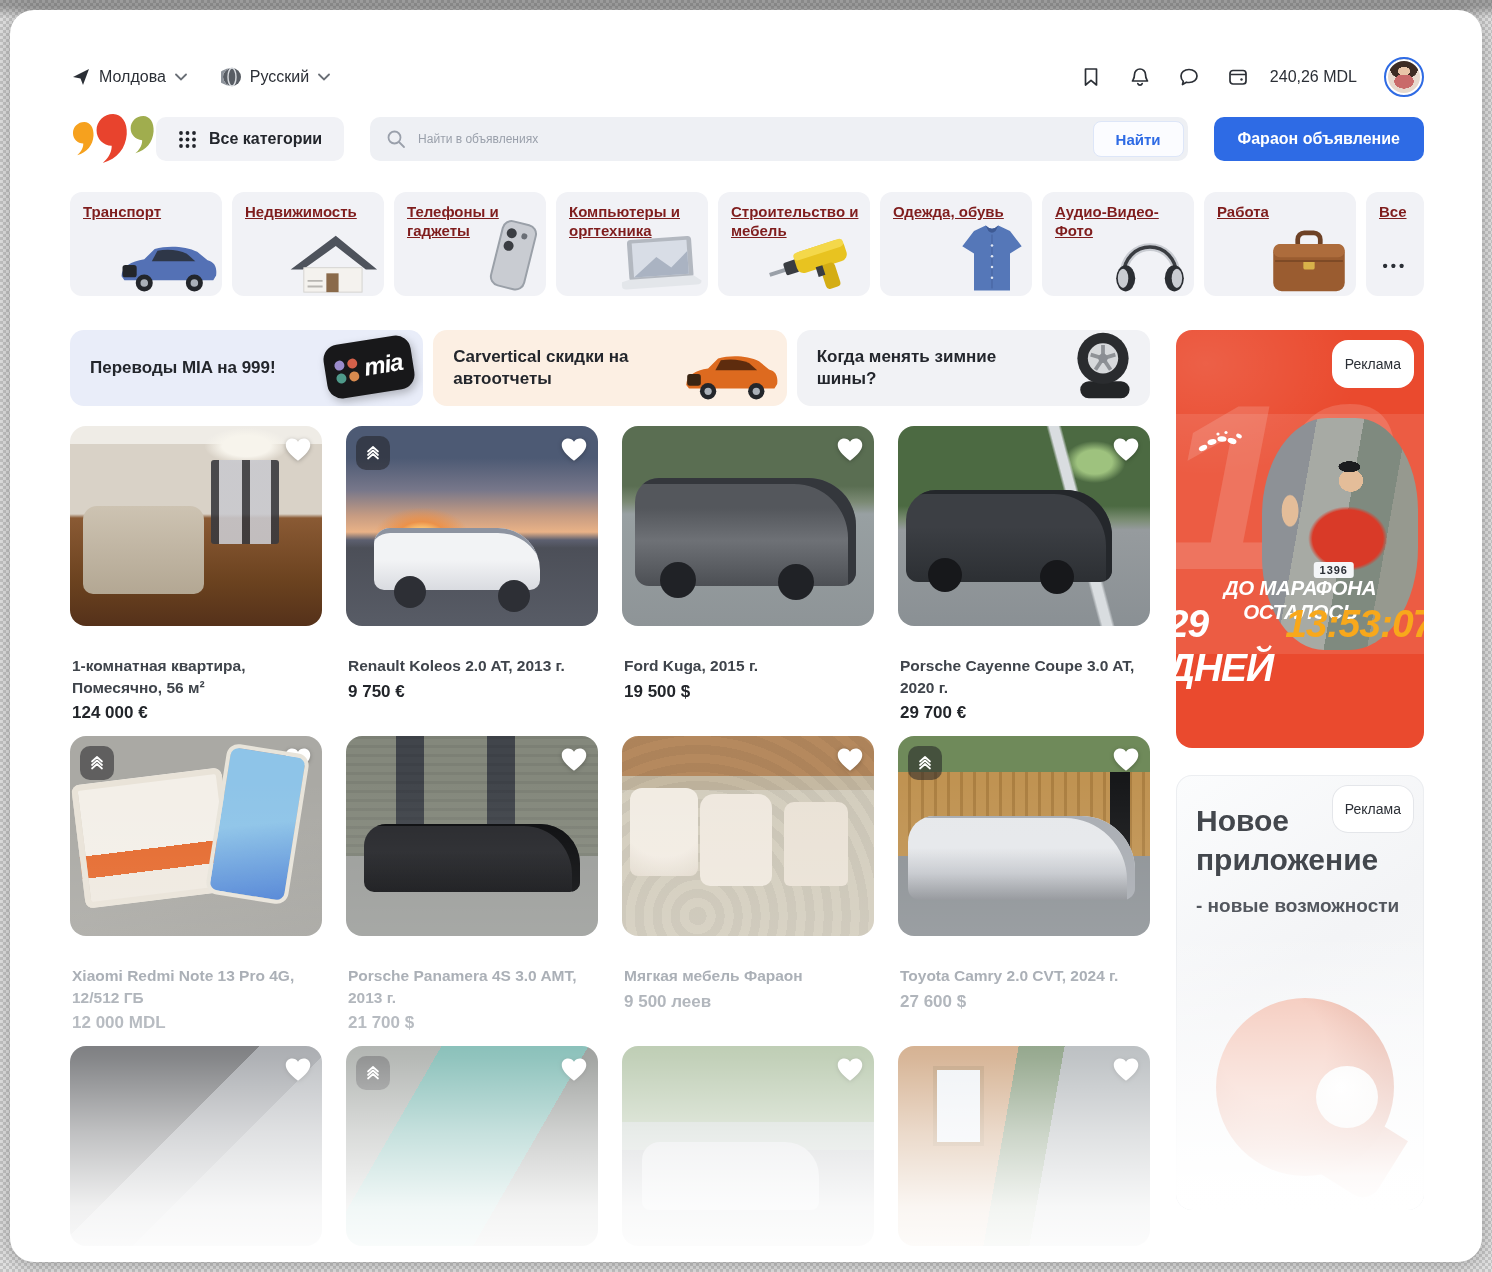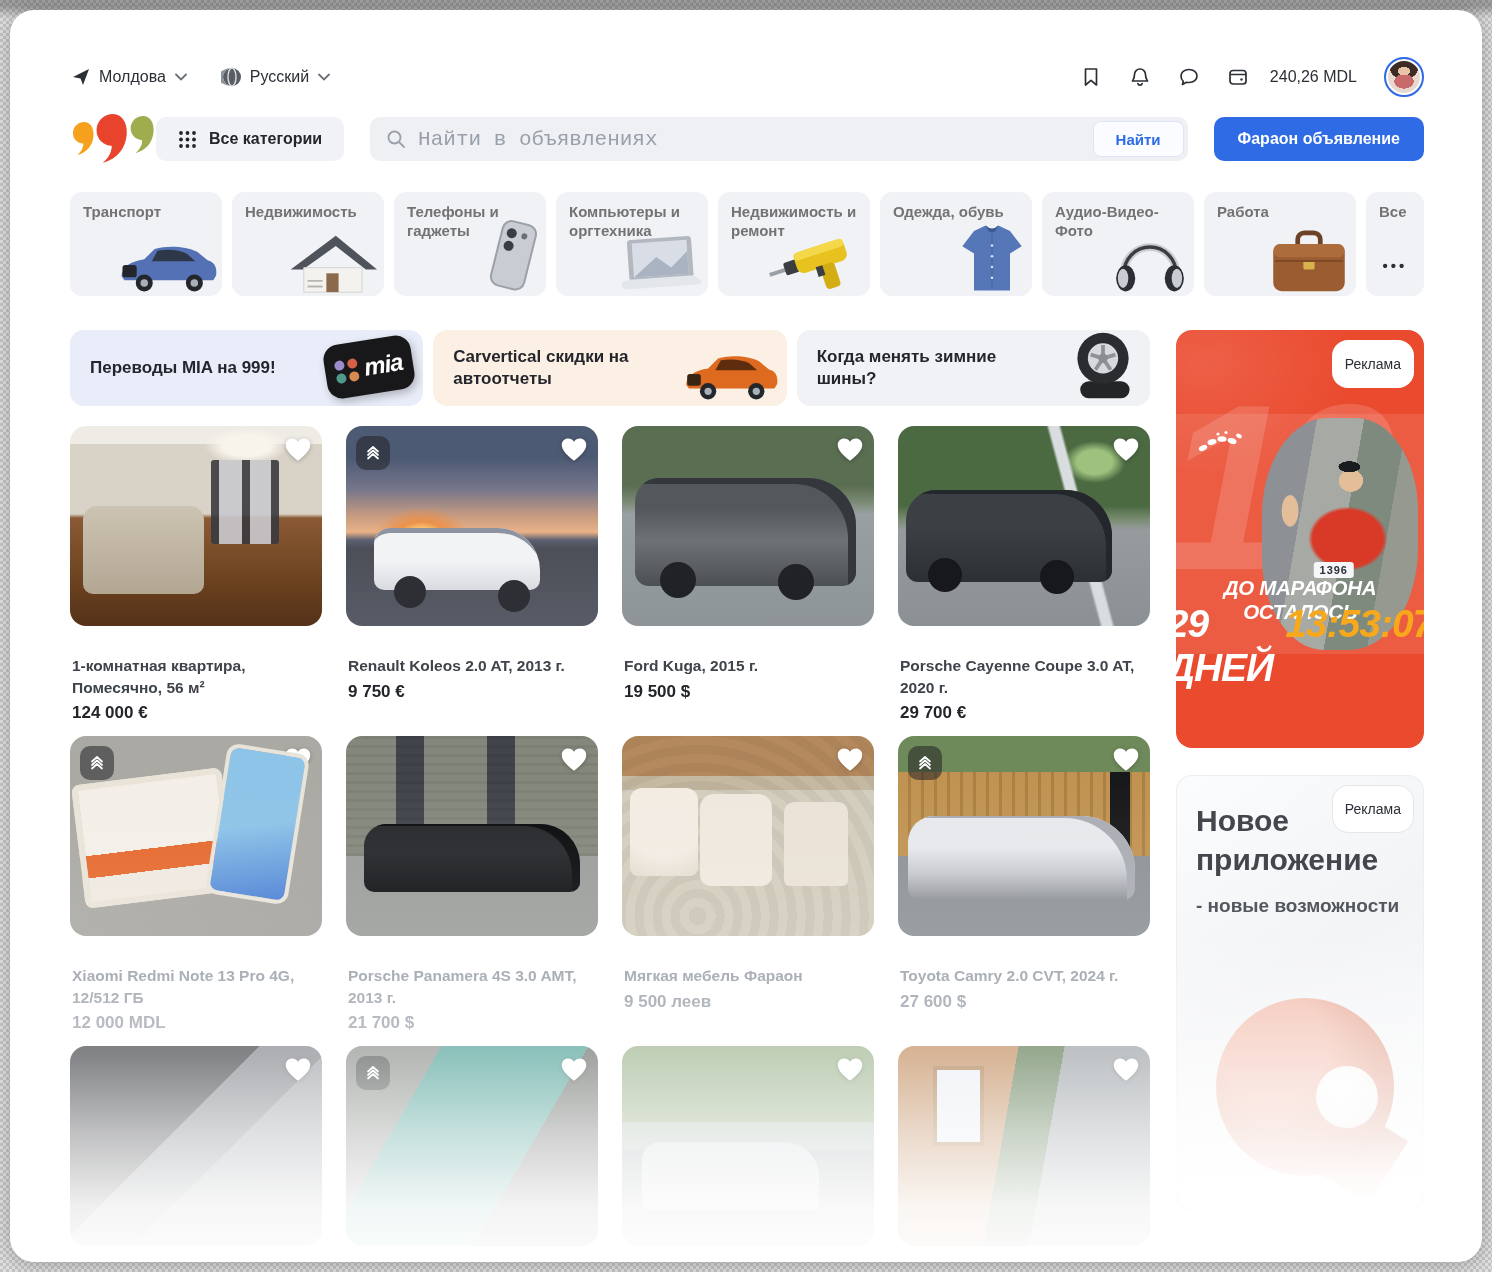--- a/index.html
+++ b/index.html
@@ -33,31 +33,31 @@
       radial-gradient(circle at 50% 45%,#e7d9cd 0 70%,#cfd6de 100%);
     box-shadow:inset 0 0 0 2px #fff;cursor:pointer;}
   
   .header{display:flex;align-items:center;margin:24px 58px 0 60px;height:46px;gap:0;}
   .logo{display:flex;align-items:flex-end;width:86px;height:50px;cursor:pointer;flex:none;}
   .btn-cats{flex:none;display:flex;align-items:center;gap:12px;height:44px;padding:0 22px;
     background:#f1f2f6;border:none;border-radius:10px;font-size:16px;font-weight:700;color:#23262c;cursor:pointer;
     font-family:inherit;}
   .searchwrap{flex:1;display:flex;align-items:center;height:44px;margin-left:26px;
     background:#eef0f4;border-radius:10px;padding:0 4px 0 16px;}
-  .searchwrap input{flex:1;border:none;background:transparent;outline:none;font-size:21px;color:#2b2f36;
-    font-family:Liberation Mono, monospace;margin-left:10px;}
+  .searchwrap input{flex:1;border:none;background:transparent;outline:none;font-size:12px;color:#2b2f36;
+    font-family:Liberation Sans, sans-serif;margin-left:10px;}
   .searchwrap input::placeholder{color:#9aa0ab;}
   .btn-find{flex:none;height:36px;padding:0 22px;background:#fbfcff;border:1px solid #dde6f8;border-radius:8px;
     color:#2e6be5;font-size:15px;font-weight:600;cursor:pointer;font-family:inherit;}
   .btn-post{flex:none;height:44px;margin-left:26px;padding:0 24px;background:#2e6be5;border:none;border-radius:10px;
     color:#fff;font-size:16px;font-weight:700;cursor:pointer;font-family:inherit;}
   
   .cats{display:flex;gap:10px;margin:30px 58px 0 60px;height:104px;}
   .cat{position:relative;flex:1;background:#f1f2f6;border-radius:12px;cursor:pointer;overflow:hidden;}
-  .cat-label{position:absolute;top:11px;left:13px;right:8px;font-size:15px;font-weight:700;color:#737373;line-height:1.25;}
+  .cat-label{position:absolute;top:11px;left:13px;right:8px;font-size:15px;font-weight:700;color:#7f1d1d;line-height:1.25;text-decoration:underline;}
   .cat-img{position:absolute;right:4px;bottom:2px;}
   .cat-all{flex:0 0 58px;}
   .dots{position:absolute;left:50%;bottom:22px;transform:translateX(-50%);letter-spacing:3px;font-size:15px;font-weight:800;color:#2b2f36;}
   
   .main{display:flex;gap:26px;margin:34px 58px 0 60px;position:relative;}
   .content{width:1080px;position:relative;}
   .side{width:248px;flex:none;}
   
   .promos{display:flex;gap:10px;height:76px;}
   .promo{position:relative;flex:1;border-radius:14px;display:flex;align-items:center;padding:0 20px;cursor:pointer;overflow:hidden;}
@@ -340,21 +340,21 @@
             <g transform="rotate(-4 55 30)">
               <rect x="30" y="4" width="68" height="44" rx="4" fill="#b3b8c0"></rect>
               <rect x="35" y="8" width="58" height="36" fill="#d8dde6"></rect>
               <path d="M35 44 L60 24 L75 36 L93 20 V44 Z" fill="#aab3c2"></path>
               <path d="M22 48 L30 46 H98 L106 52 Q106 56 100 56 H26 Q20 56 22 48 Z" fill="#e3e6ea"></path>
             </g>
           </svg>
       </span>
     </div>
     <div class="cat">
-      <span class="cat-label">Недвижимость и ремонт</span>
+      <span class="cat-label">Строительство и мебель</span>
       <span class="cat-img">
         <svg width="100" height="62" viewBox="0 0 100 62">
             <g transform="rotate(-18 50 30)">
               <rect x="2" y="26" width="18" height="4" fill="#9aa0a8"></rect>
               <rect x="18" y="21" width="14" height="13" rx="2" fill="#3a3d42"></rect>
               <rect x="30" y="15" width="52" height="22" rx="7" fill="#e8c320"></rect>
               <rect x="30" y="15" width="52" height="8" rx="4" fill="#f4d84a"></rect>
               <rect x="52" y="35" width="15" height="25" rx="4" fill="#d4ad14"></rect>
               <rect x="48" y="35" width="7" height="10" fill="#3a3d42"></rect>
             </g>

